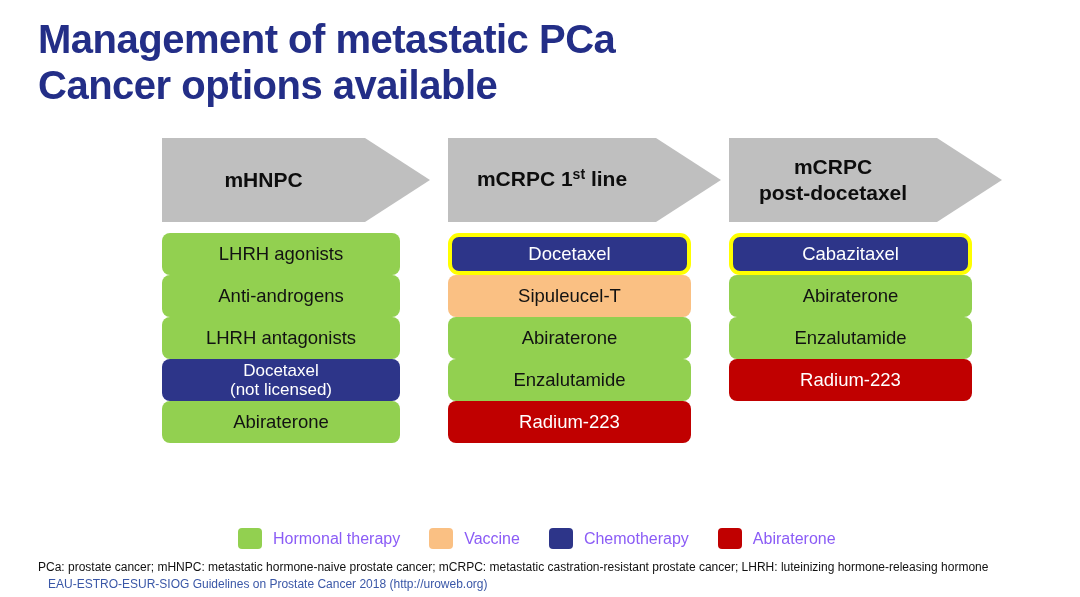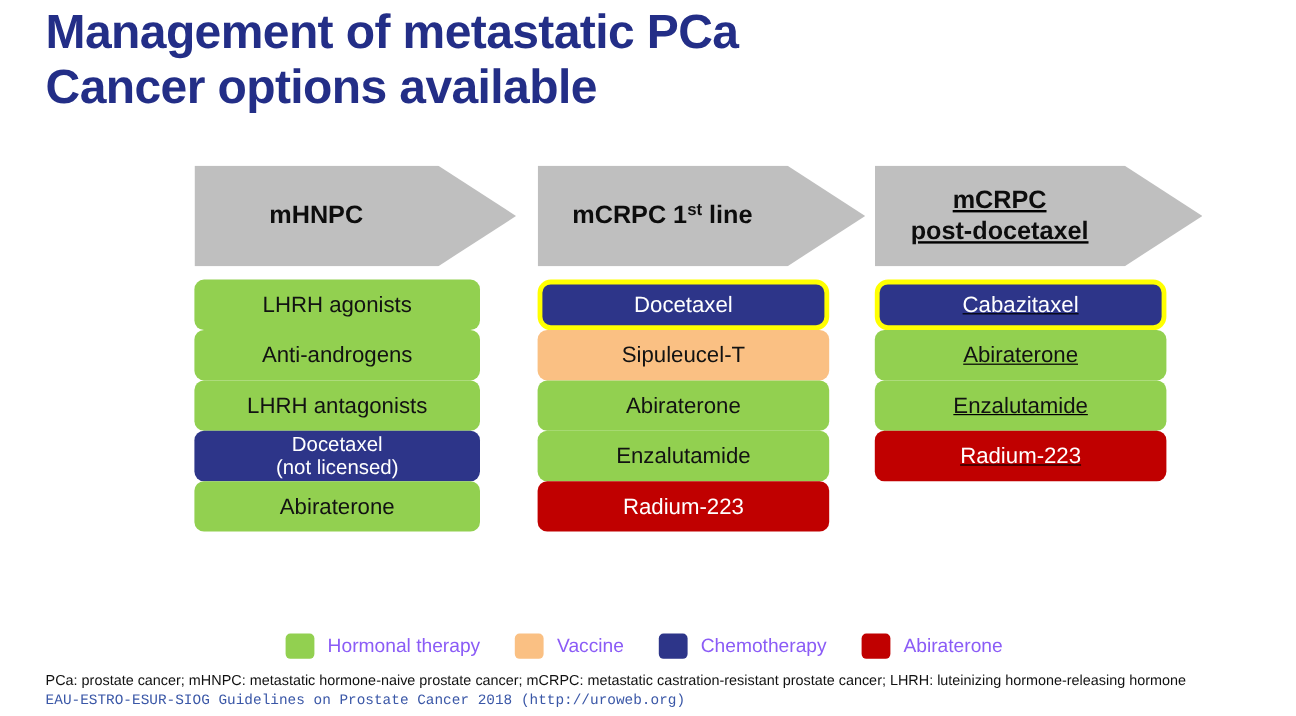--- a/index.html
+++ b/index.html
@@ -7,32 +7,32 @@
     width:1080px; height:597px;
     background:#ffffff;
     font-family:"Liberation Sans", sans-serif;
     position:relative;
     overflow:hidden;
   }
   .slide { position:absolute; inset:0; }
 
   
   .title {
-    position:absolute; left:38px; top:4px;
+    position:absolute; left:38px; top:16px;
     color:#232E87;
     font-size:40px; line-height:46px; font-weight:600;
     letter-spacing:-0.5px;
     white-space:nowrap;
   }
 
   
   .col { position:absolute; top:138px; }
   .col-1 { left:162px; width:238px; }
   .col-2 { left:448px; width:243px; }
-  .col-3 { left:729px; width:243px;text-decoration:underline; }
+  .col-3 { left:729px; width:243px; }
 
   
   .arrow {
     width:calc(100% + 30px);
     height:84px;
     background:#BFBFBF;
     clip-path:polygon(0 0, calc(100% - 65px) 0, 100% 50%, calc(100% - 65px) 100%, 0 100%);
     display:flex; flex-direction:column;
     align-items:center; justify-content:center;
     box-sizing:border-box;
@@ -76,22 +76,22 @@
   .sw-navy   { background:#2D3589; }
   .sw-red    { background:#C00000; }
   .legend-label { font-size:16px; color:#8b5cf6; }
 
   
   .footer-abbrev {
     position:absolute; left:38px; top:560px;
     font-size:12px; color:#111111; white-space:nowrap;
   }
   .footer-ref {
-    position:absolute; left:38px; top:577px;
-    font-size:12px; color:#3A57A7; white-space:nowrap;font-family:Liberation Mono, monospace;
+    position:absolute; left:48px; top:577px;
+    font-size:12px; color:#3A57A7; white-space:nowrap;
   }
 </style>
 </head>
 <body>
 
 <div class="slide">
 
   <div class="title">
     <div>Management of metastatic PCa</div>
     <div>Cancer options available</div>

